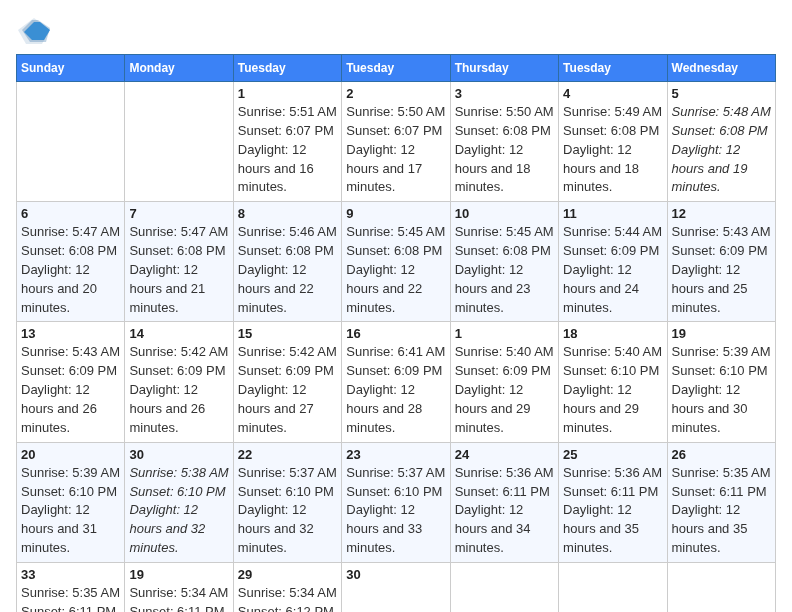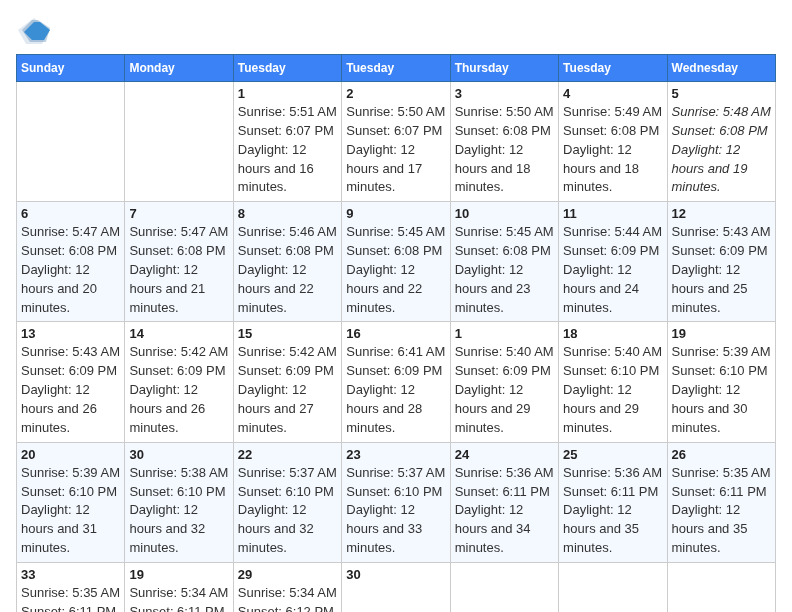--- a/index.html
+++ b/index.html
@@ -247,21 +247,21 @@
       </tr>
       <tr>
         <td>
           <span class="day-num">20</span>
           <div class="day-info" style="white-space: pre-line;">Sunrise: 5:39 AM
 Sunset: 6:10 PM
 Daylight: 12 hours and 31 minutes.</div>
         </td>
         <td>
           <span class="day-num">30</span>
-          <div class="day-info" style="white-space: pre-line;">Sunrise: 5:38 AM
+          <div class="day-info" style="white-space: pre-line; font-style: italic;">Sunrise: 5:38 AM
 Sunset: 6:10 PM
 Daylight: 12 hours and 32 minutes.</div>
         </td>
         <td>
           <span class="day-num">22</span>
           <div class="day-info" style="white-space: pre-line;">Sunrise: 5:37 AM
 Sunset: 6:10 PM
 Daylight: 12 hours and 32 minutes.</div>
         </td>
         <td>

